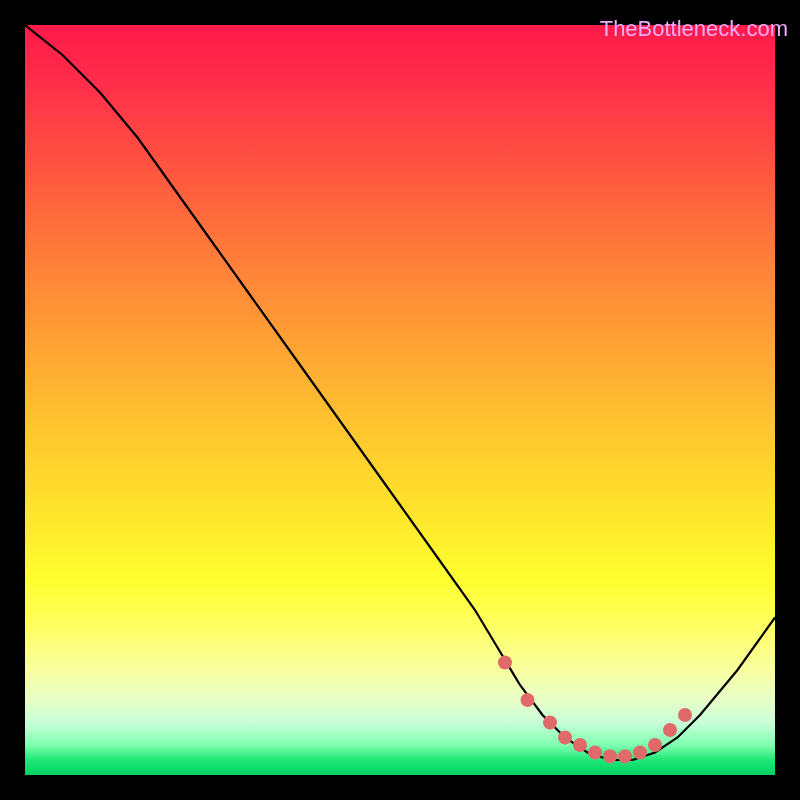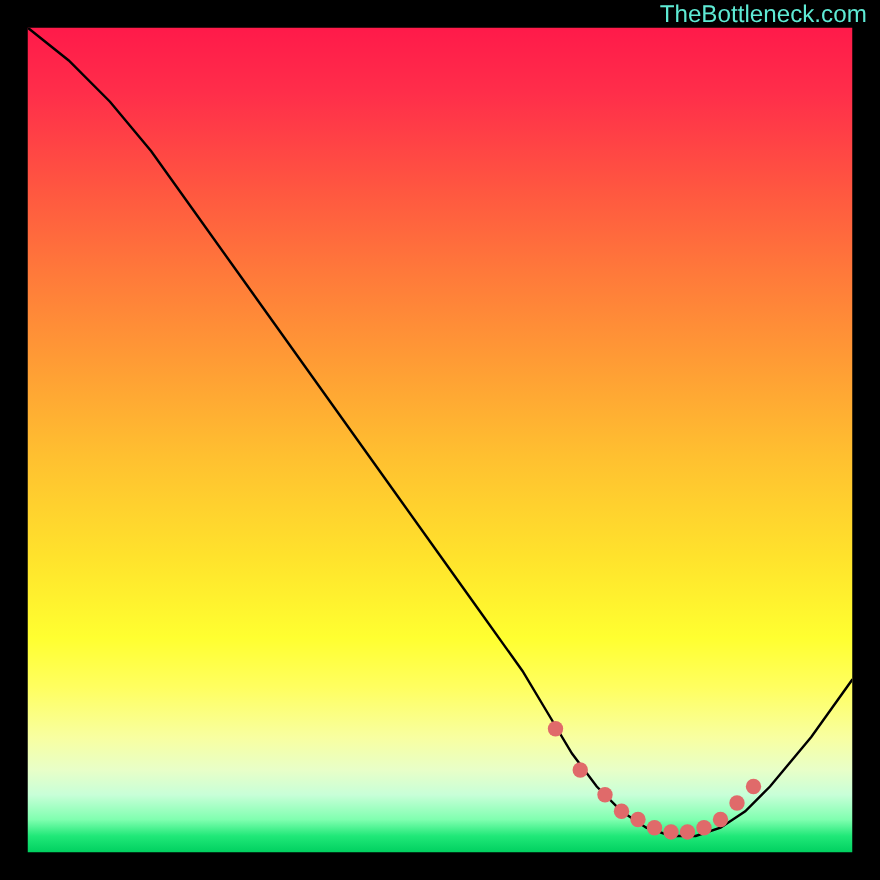--- a/index.html
+++ b/index.html
@@ -5,23 +5,23 @@
   * { margin: 0; padding: 0; box-sizing: border-box; }
   body {
     width: 800px;
     height: 800px;
     background: #000;
     position: relative;
     font-family: Arial, sans-serif;
   }
   .watermark {
     position: absolute;
-    top: 0;
+    top: 16px;
     right: 12px;
-    color: #5eead4;
+    color: #f0abfc;
     font-size: 22px;
     font-weight: 500;
     z-index: 10;
   }
   .plot-area {
     position: absolute;
     left: 25px;
     top: 25px;
     width: 750px;
     height: 750px;

